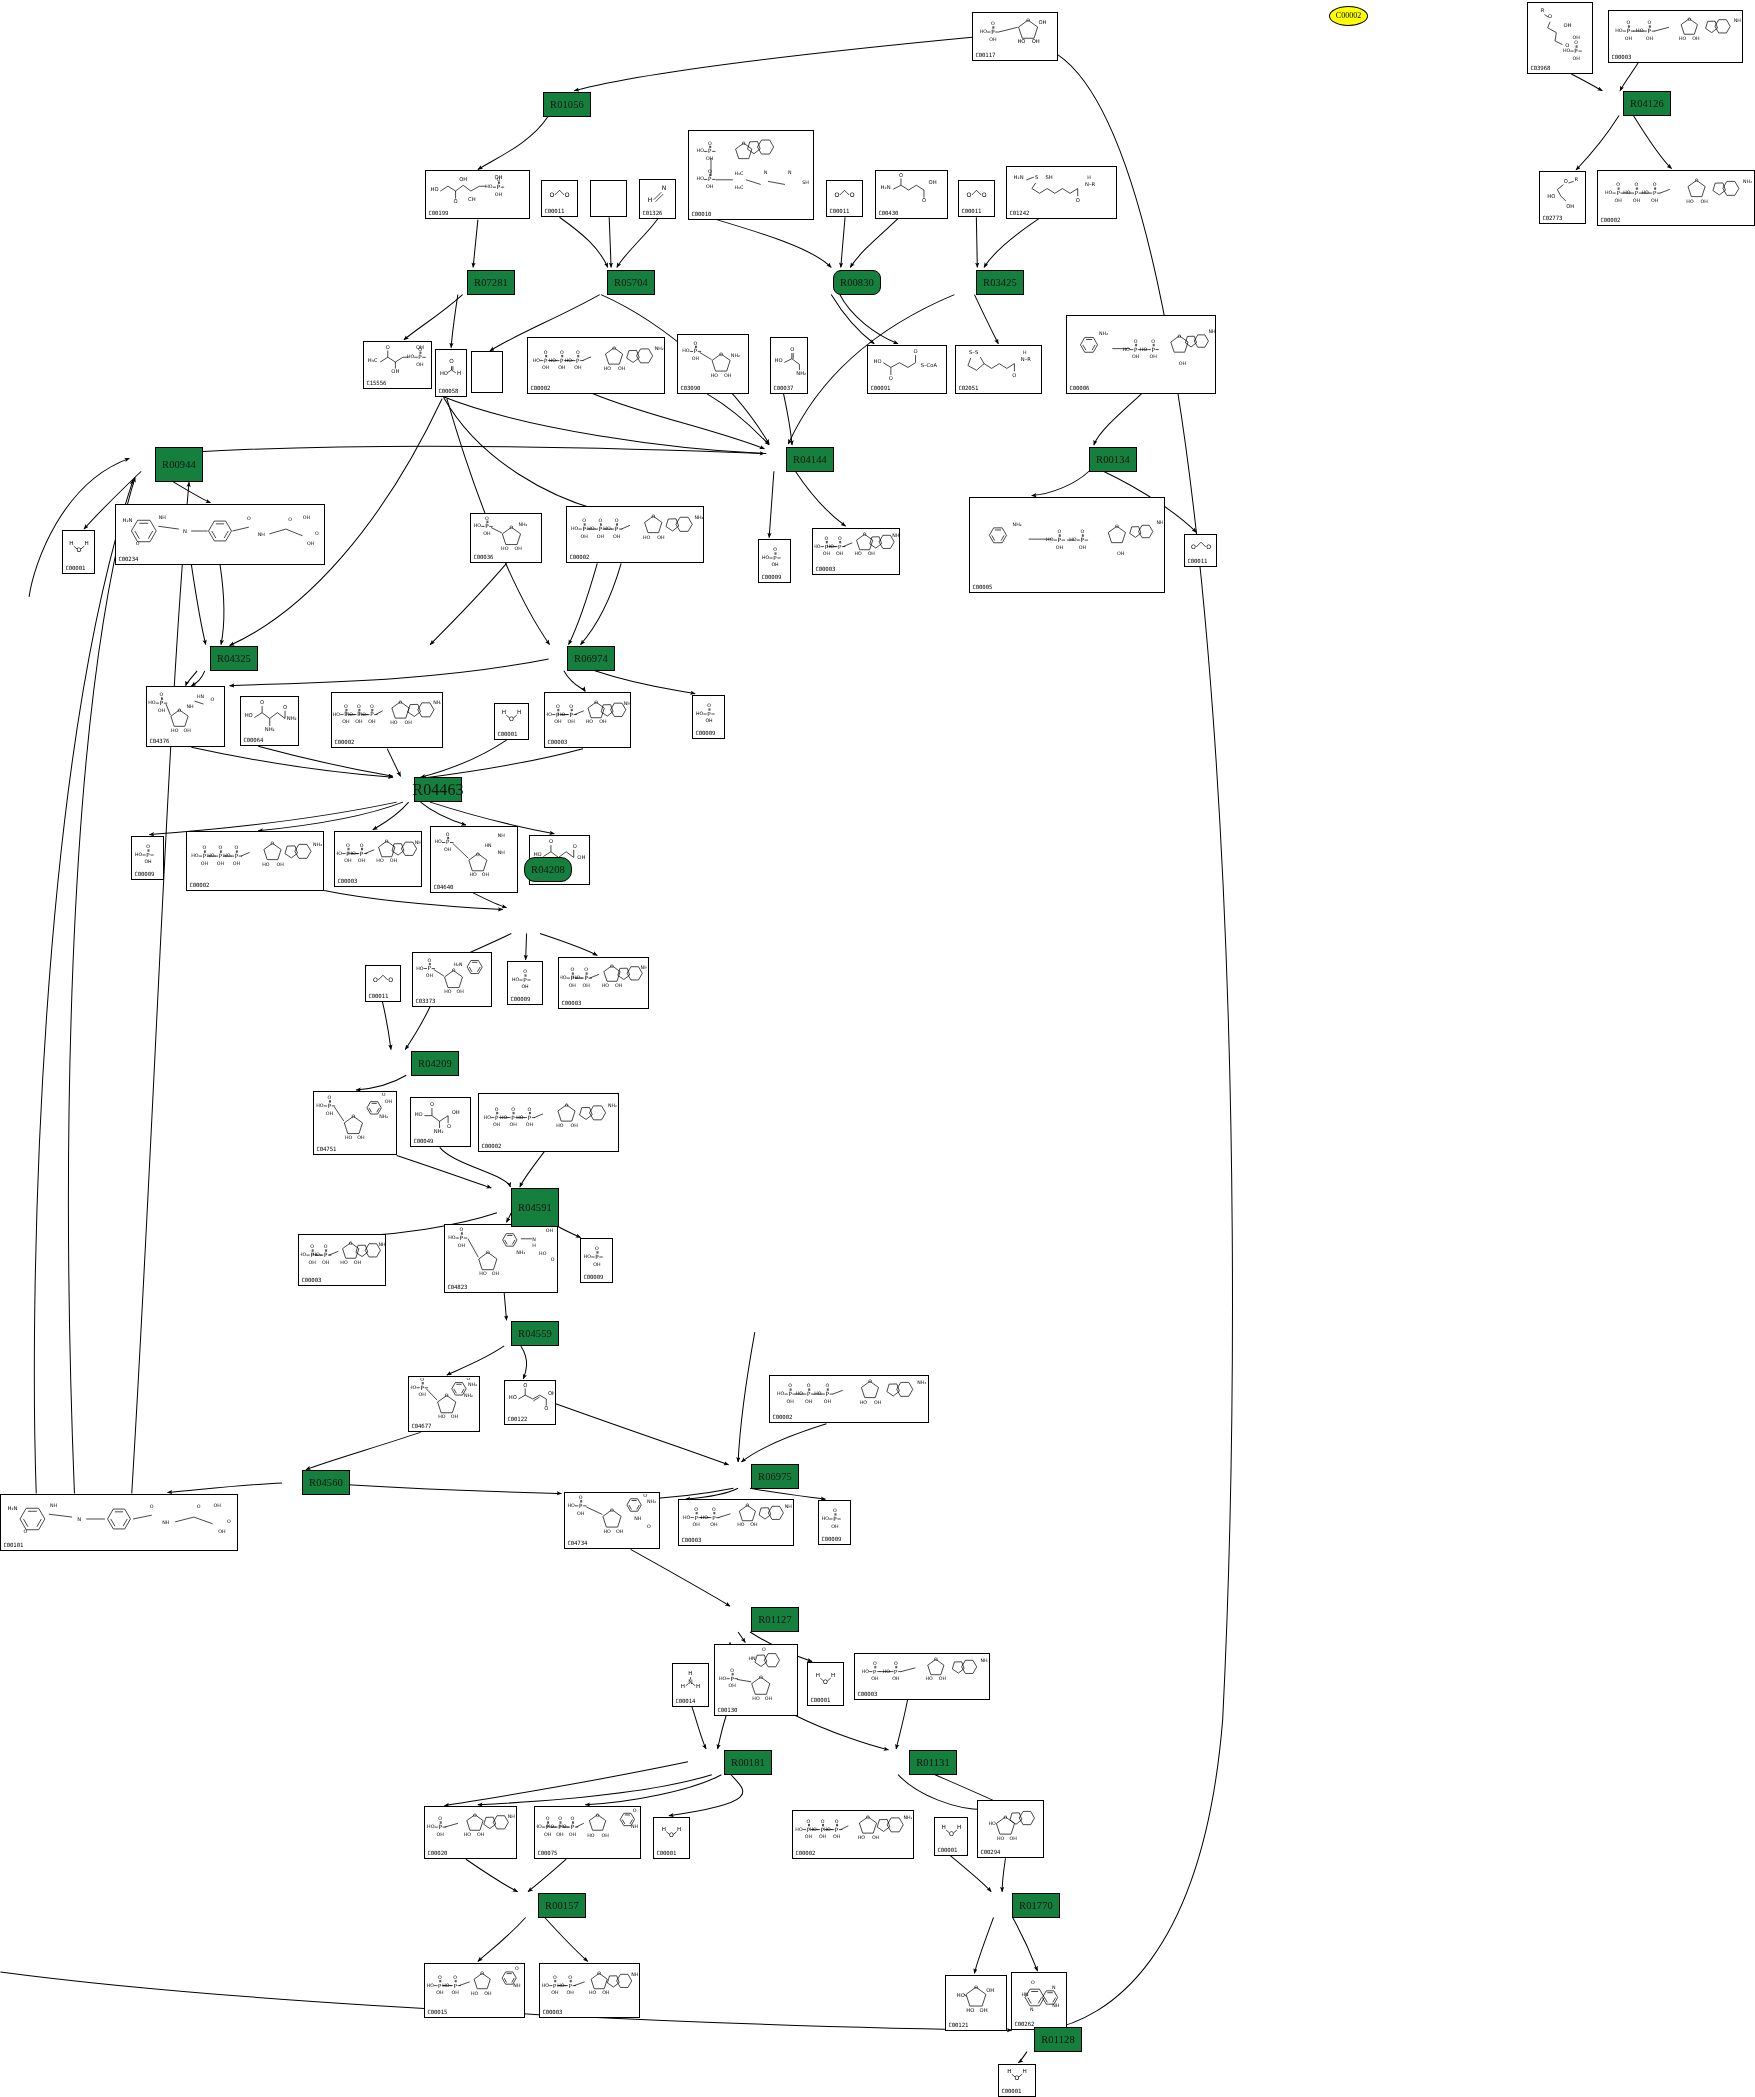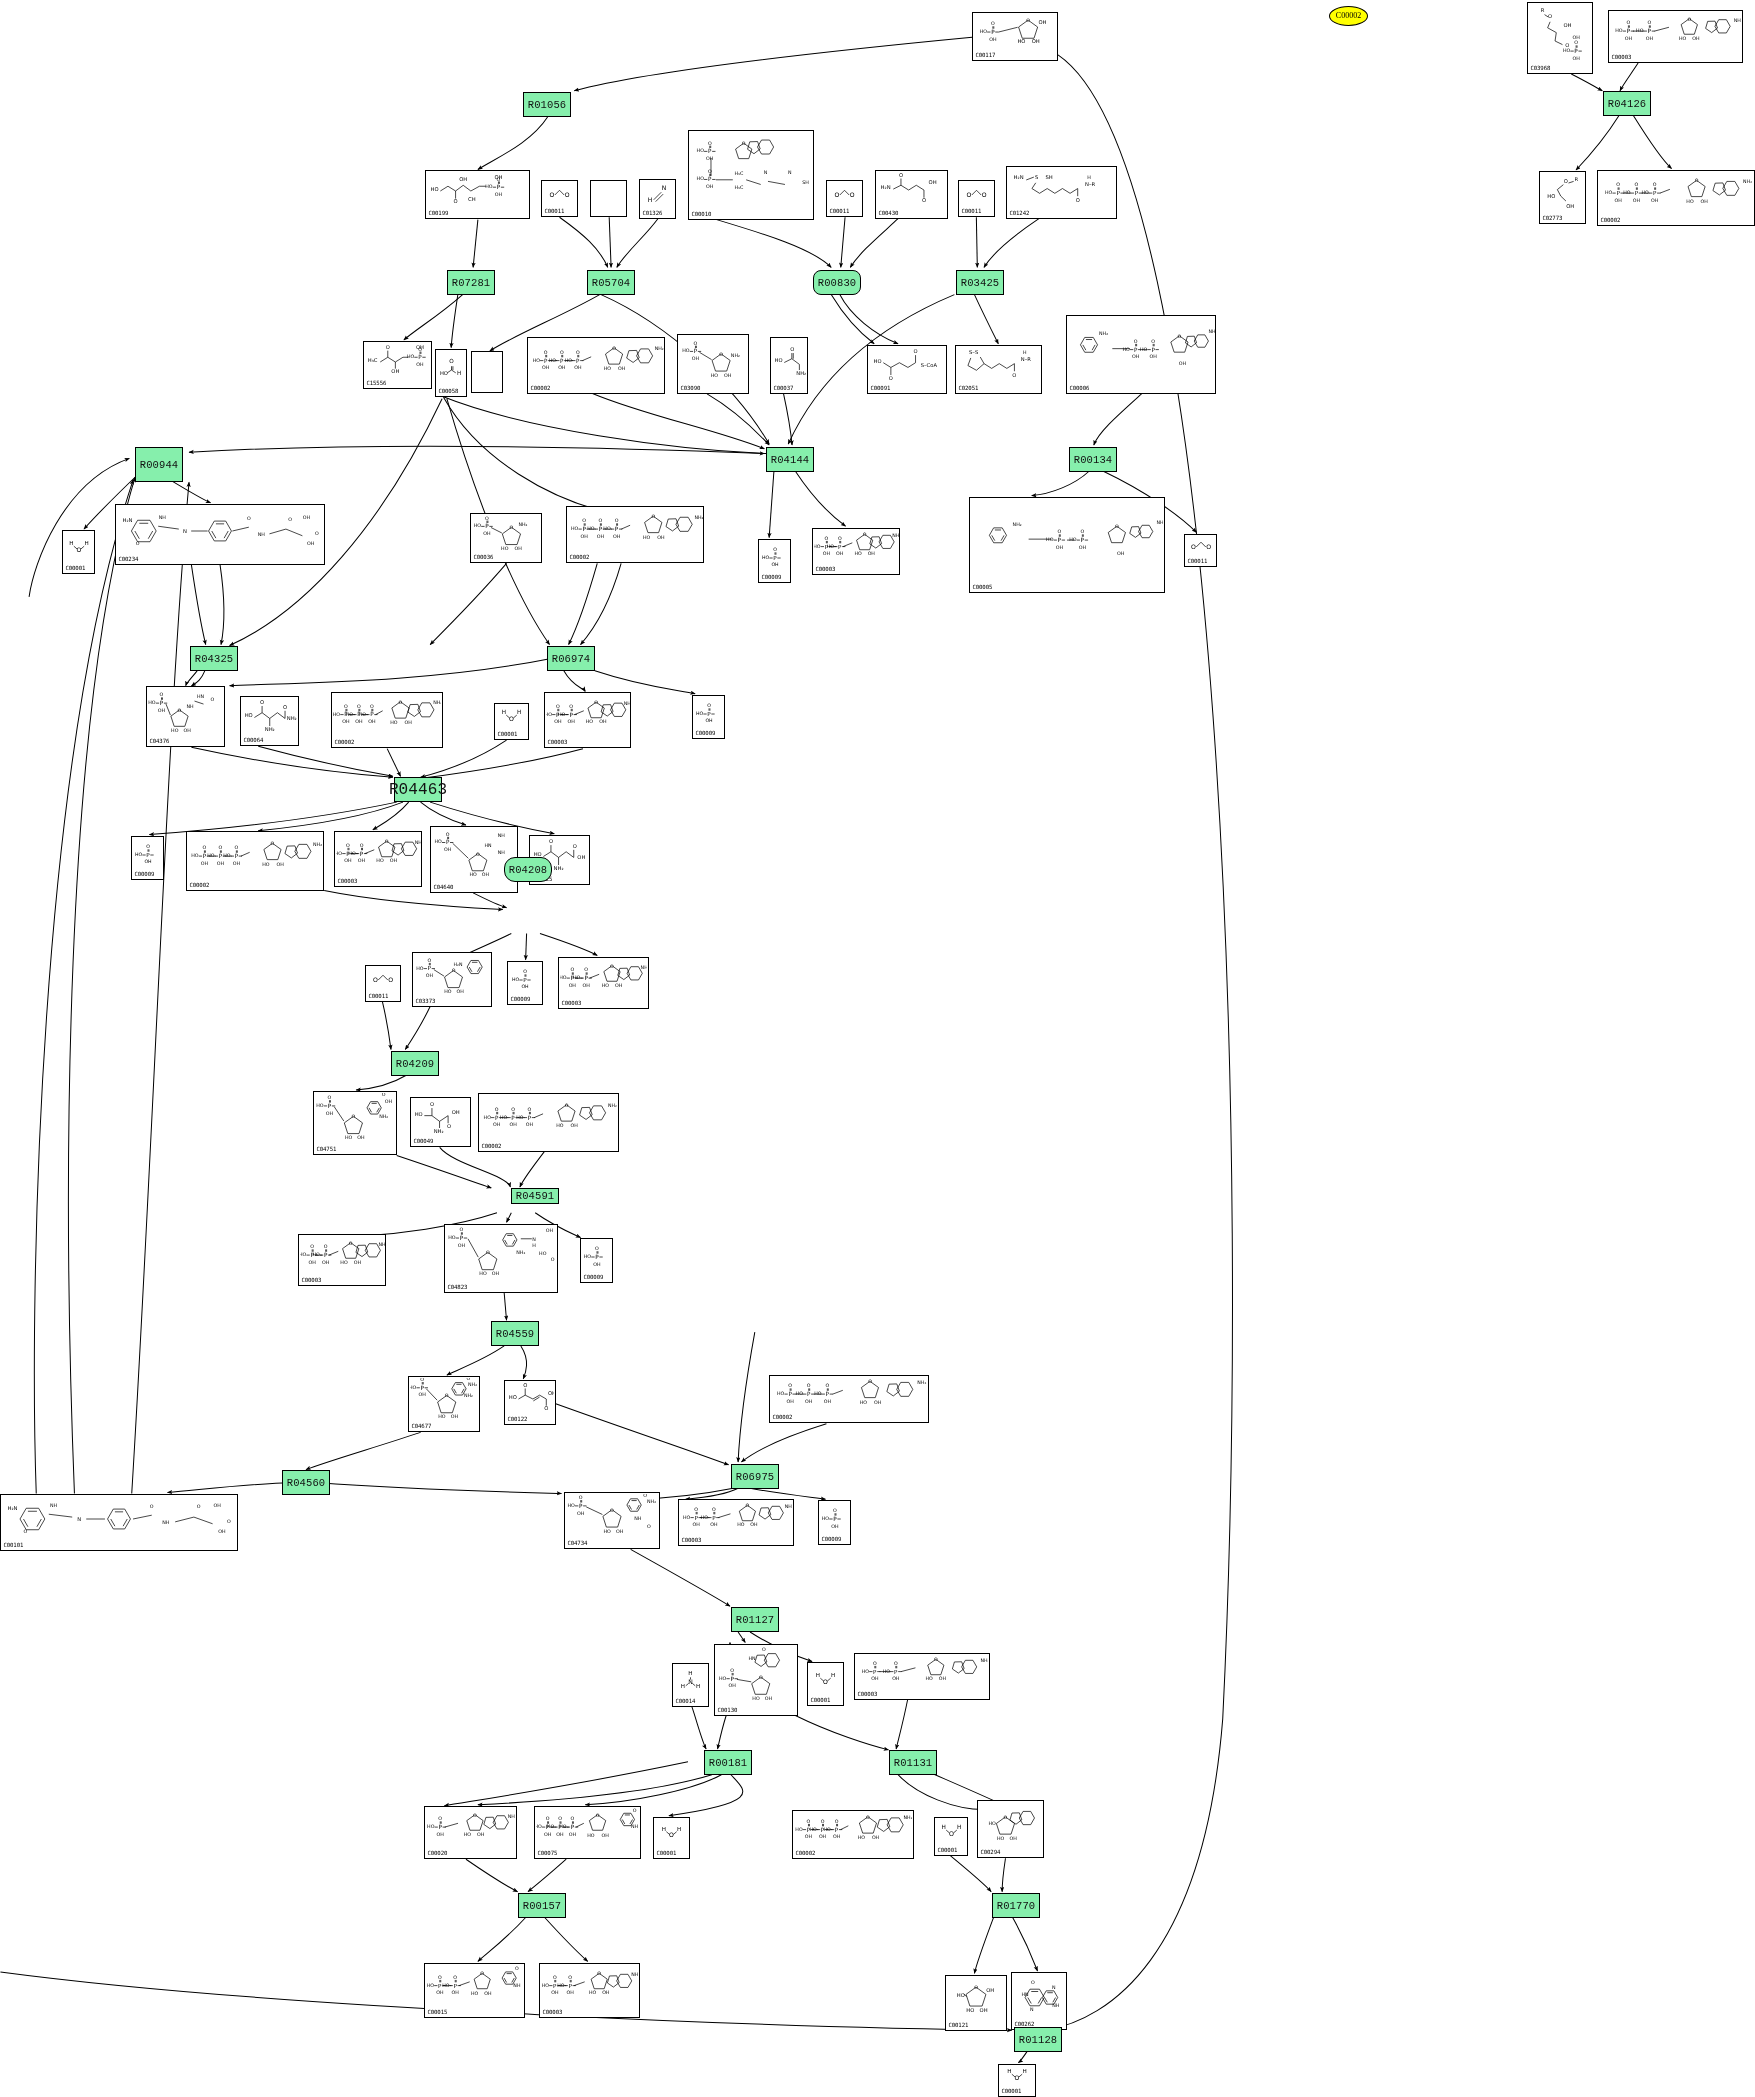--- a/index.html
+++ b/index.html
@@ -15,27 +15,28 @@
   svg#edges{
     position:absolute;left:0;top:0;
     width:1756px;height:2097px;
     pointer-events:none;
     z-index:1;
   }
   .node{position:absolute;box-sizing:border-box;z-index:2;}
 
   
   .rxn{
-    background:#86efac;
+    background:#15803d;
     border:0.8px solid #000;
     display:flex;align-items:center;justify-content:center;
-    font-family:Liberation Mono, monospace;
+    font-family:Liberation Serif, serif;
     color:#111;
     letter-spacing:0.1px;
     white-space:nowrap;
+    margin-left:20px;
   }
 
   
   .cpd{
     background:#ffffff;
     border:0.8px solid #000;
     overflow:hidden;
   }
   .cpd .struct{
     position:absolute;left:0;right:0;top:1px;bottom:8px;
@@ -2376,21 +2377,21 @@
     <div class="node rxn" style="left: 813px; top: 270px; width: 48px; height: 25px; font-size: 10.5px; border-radius: 8px;">R00830</div>
     <div class="node rxn" style="left: 956px; top: 270px; width: 48px; height: 25px; font-size: 10.5px;">R03425</div>
     <div class="node rxn" style="left: 135px; top: 447px; width: 48px; height: 35px; font-size: 10.5px;">R00944</div>
     <div class="node rxn" style="left: 766px; top: 447px; width: 48px; height: 25px; font-size: 10.5px;">R04144</div>
     <div class="node rxn" style="left: 1069px; top: 447px; width: 48px; height: 25px; font-size: 10.5px;">R00134</div>
     <div class="node rxn" style="left: 190px; top: 646px; width: 48px; height: 25px; font-size: 10.5px;">R04325</div>
     <div class="node rxn" style="left: 547px; top: 646px; width: 48px; height: 25px; font-size: 10.5px;">R06974</div>
     <div class="node rxn" style="left: 394px; top: 777px; width: 48px; height: 25px; font-size: 16px;">R04463</div>
     <div class="node rxn" style="left: 504px; top: 857px; width: 48px; height: 25px; font-size: 10.5px; border-radius: 11px;">R04208</div>
     <div class="node rxn" style="left: 391px; top: 1051px; width: 48px; height: 25px; font-size: 10.5px;">R04209</div>
-    <div class="node rxn" style="left: 511px; top: 1188px; width: 48px; height: 16px; font-size: 10.5px;">R04591</div>
+    <div class="node rxn" style="left: 491px; top: 1188px; width: 48px; height: 39px; font-size: 10.5px;">R04591</div>
     <div class="node rxn" style="left: 491px; top: 1321px; width: 48px; height: 25px; font-size: 10.5px;">R04559</div>
     <div class="node rxn" style="left: 282px; top: 1470px; width: 48px; height: 25px; font-size: 10.5px;">R04560</div>
     <div class="node rxn" style="left: 731px; top: 1464px; width: 48px; height: 25px; font-size: 10.5px;">R06975</div>
     <div class="node rxn" style="left: 731px; top: 1607px; width: 48px; height: 25px; font-size: 10.5px;">R01127</div>
     <div class="node rxn" style="left: 704px; top: 1750px; width: 48px; height: 25px; font-size: 10.5px;">R00181</div>
     <div class="node rxn" style="left: 889px; top: 1750px; width: 48px; height: 25px; font-size: 10.5px;">R01131</div>
     <div class="node rxn" style="left: 518px; top: 1893px; width: 48px; height: 25px; font-size: 10.5px;">R00157</div>
     <div class="node rxn" style="left: 992px; top: 1893px; width: 48px; height: 25px; font-size: 10.5px;">R01770</div>
     <div class="node rxn" style="left: 1014px; top: 2027px; width: 48px; height: 25px; font-size: 10.5px;">R01128</div>
     <div class="node rxn" style="left: 1603px; top: 91px; width: 48px; height: 25px; font-size: 10.5px;">R04126</div>

